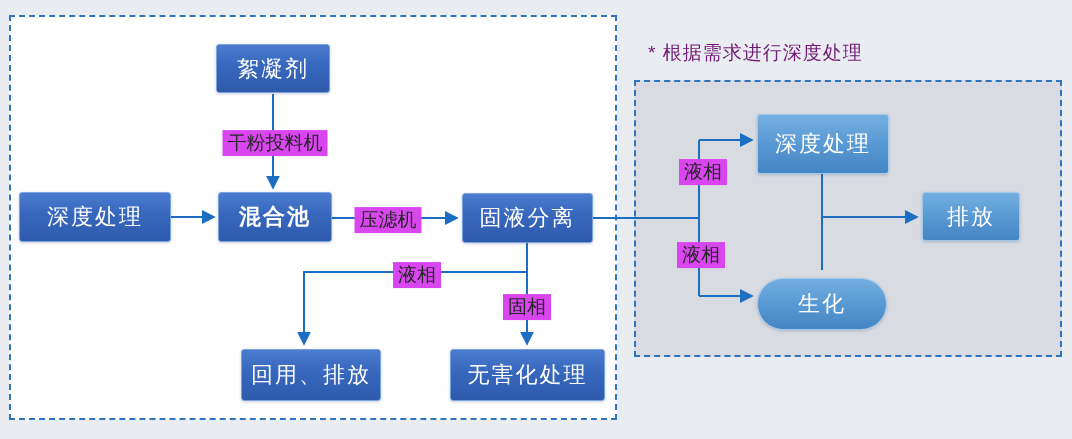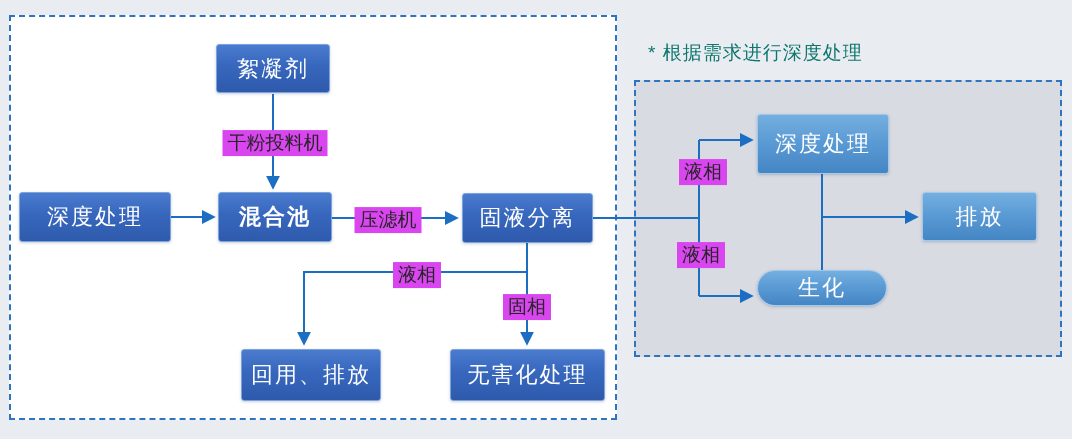--- a/index.html
+++ b/index.html
@@ -22,21 +22,21 @@
     left:9px;top:15px;width:608px;height:405px;
     background:#FFFFFF;
   }
   .right-panel{
     left:634px;top:80px;width:428px;height:277px;
     background:#D8DBE2;
   }
   .note{
     position:absolute;
     left:648px;top:40px;
-    font-size:19px;color:#0f766e;
+    font-size:19px;color:#701a75;
     letter-spacing:1px;
     white-space:nowrap;
   }
   svg.connectors{
     position:absolute;left:0;top:0;
     pointer-events:none;
   }
   .node{
     position:absolute;
     box-sizing:border-box;
@@ -105,16 +105,16 @@
   <div class="edge-label" style="left:703px;top:172px;">液相</div>
   <div class="edge-label" style="left:701px;top:255px;">液相</div>
 
   <div class="node dark" style="left:216px;top:44px;width:114px;height:49px;">絮凝剂</div>
   <div class="node dark" style="left:19px;top:192px;width:152px;height:50px;">深度处理</div>
   <div class="node dark" style="left:218px;top:192px;width:114px;height:50px;font-weight:bold;">混合池</div>
   <div class="node dark" style="left:462px;top:193px;width:131px;height:50px;">固液分离</div>
   <div class="node dark" style="left:225px;top:349px;width:140px;height:52px;margin-left:16px;">回用、排放</div>
   <div class="node dark" style="left:450px;top:349px;width:155px;height:52px;text-align:center;">无害化处理</div>
   <div class="node light" style="left:757px;top:114px;width:132px;height:60px;">深度处理</div>
-  <div class="node light" style="left:757px;top:270px;width:130px;height:36px;border-radius:26px;">生化</div>
-  <div class="node light" style="left:922px;top:192px;width:115px;height:49px;">排放</div>
+  <div class="node light" style="left:757px;top:278px;width:130px;height:52px;border-radius:26px;">生化</div>
+  <div class="node light" style="left:922px;top:192px;width:98px;height:49px;">排放</div>
 
 </div>
 
 </body></html>

